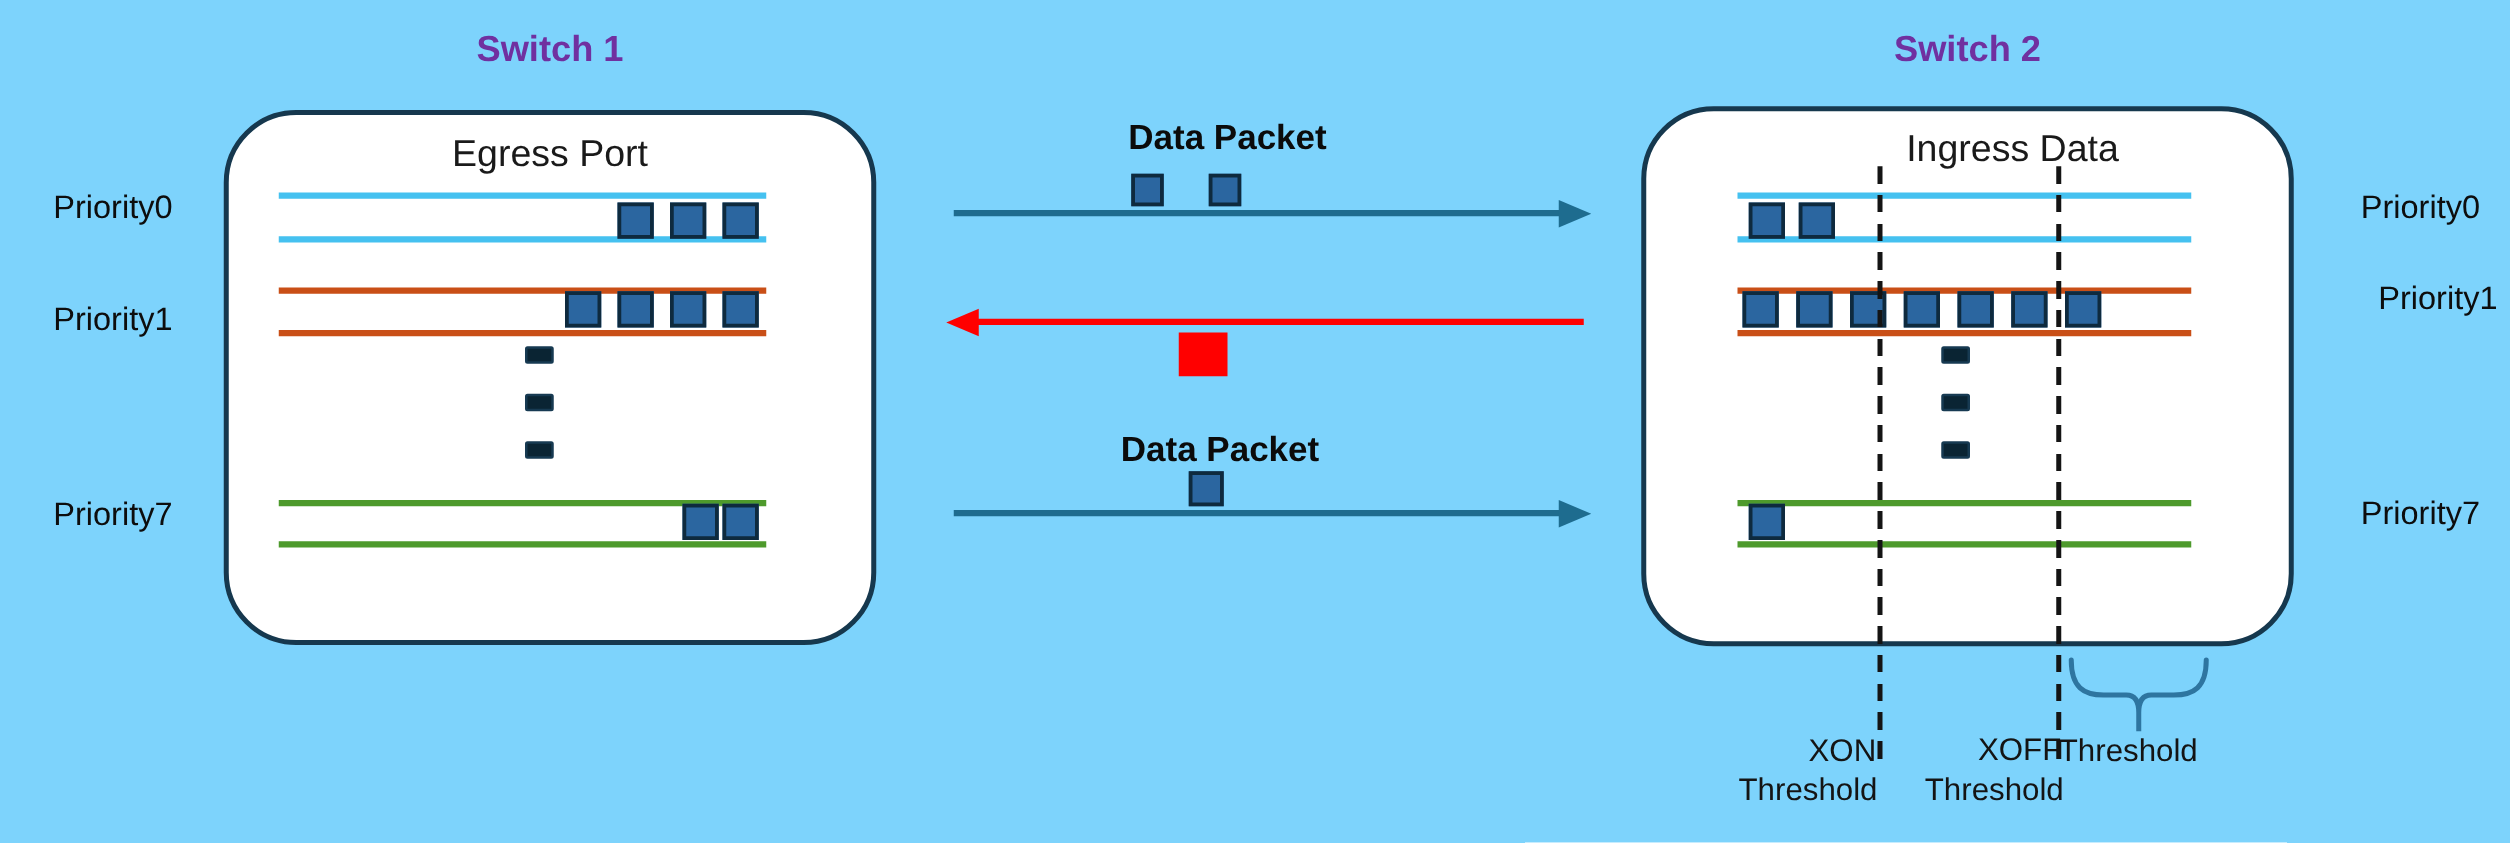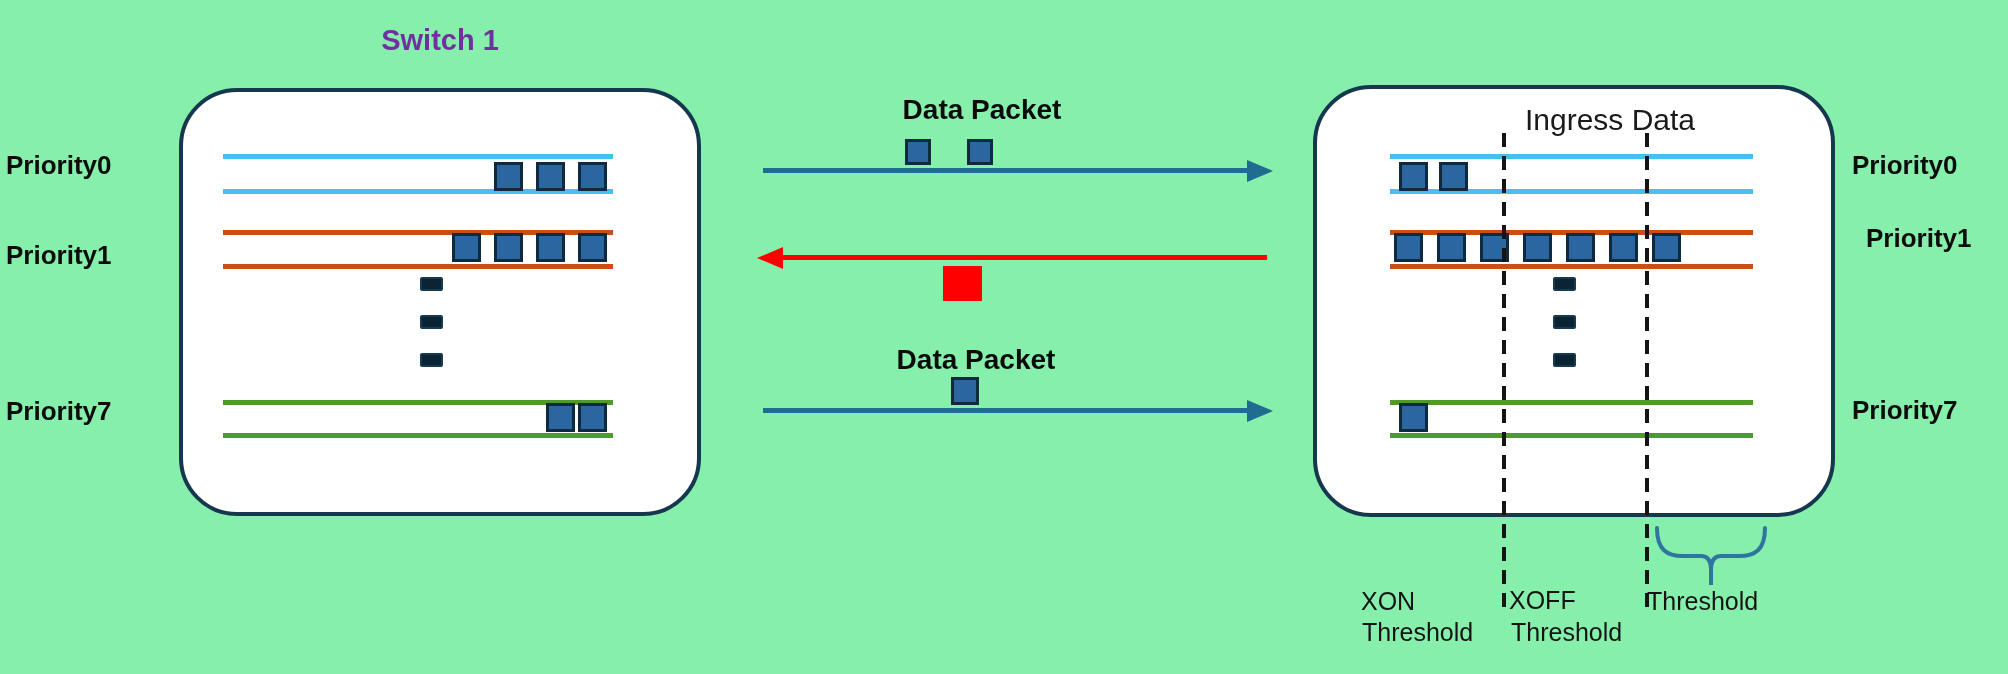--- a/index.html
+++ b/index.html
@@ -1,17 +1,17 @@
 <!DOCTYPE html>
 <html style="--c-border: #16384E; --c-pkfill: #2B66A0; --c-pkborder: #0E2A3E; --c-arrow: #1E6C8F; --c-red: #FF0000; --c-title: #7030A0; --c-brace: #2E75A0;"><head>
 <meta charset="utf-8">
 <style>
   html,body{margin:0;padding:0;background:#ffffff;}
   #canvas{
-    position:relative;width:2008px;height:674px;background:#86efac;overflow:hidden;
+    position:relative;width:2008px;height:674px;background:#7dd3fc;overflow:hidden;
     font-family:"Liberation Sans", sans-serif;color:#111;
   }
   .abs{position:absolute;}
   .switch-box{
     position:absolute;width:522px;height:428px;border:4px solid var(--c-border);
     border-radius:58px;background:#fff;box-sizing:border-box;
   }
   #sw1-box{left:179px;top:88px;}
   #sw2-box{left:1313px;top:85px;height:432px;}
   .switch-title{
@@ -20,21 +20,21 @@
   }
   #sw1-title{left:280px;}
   #sw2-title{left:1414px;}
   .port-label{
     position:absolute;width:300px;text-align:center;font-size:30px;font-weight:400;
     color:#1a1a1a;top:105px;
   }
   #sw1-port{left:290px;top:107px;}
   #sw2-port{left:1460px;top:103px;}
   .prio{
-    position:absolute;width:132px;font-size:26px;color:#0d0d0d;text-align:left;height:30px;line-height:30px;font-weight:bold;
+    position:absolute;width:132px;font-size:26px;color:#0d0d0d;text-align:right;height:30px;line-height:30px;
   }
   .qline{position:absolute;height:5px;}
   .packet{
     position:absolute;width:29px;height:29px;box-sizing:border-box;
     background:var(--c-pkfill);border:3px solid var(--c-pkborder);
   }
   .dot{
     position:absolute;width:23px;height:14px;box-sizing:border-box;border-radius:2px;
     background:#0A2433;border:2px solid #173A52;
   }
@@ -62,38 +62,40 @@
   #lbl-pause{left:856px;top:223px;width:400px;font-size:29px;}
   #lbl-data-bottom{left:826px;top:344px;width:300px;font-size:28px;}
   .mid-square{
     position:absolute;width:26px;height:26px;box-sizing:border-box;
     background:var(--c-pkfill);border:3px solid var(--c-pkborder);
   }
   #msq1{left:905px;top:139px;}
   #msq2{left:967px;top:139px;}
   #msq3{left:951px;top:377px;width:28px;height:28px;}
   #red-square{position:absolute;left:943px;top:266px;width:39px;height:35px;background:var(--c-red);}
-  .thr-label{position:absolute;font-size:25px;color:#141414;text-align:left;height:27px;line-height:27px;}
+  .thr-label{position:absolute;font-size:25px;color:#141414;text-align:right;height:27px;line-height:27px;}
   #lbl-xon{left:1361px;top:588px;width:140px;}
   #lbl-xon-2{left:1362px;top:619px;width:140px;}
   #lbl-xoff{left:1509px;top:587px;width:140px;}
   #lbl-xoff-2{left:1511px;top:619px;width:140px;}
   #lbl-headroom{left:1647px;top:588px;width:150px;text-align:left;}
   #brace{position:absolute;left:1653px;top:524px;}
 </style>
 </head>
 <body>
 
 <div id="canvas">
 
   <div class="switch-title" id="sw1-title">Switch 1</div>
+  <div class="switch-title" id="sw2-title">Switch 2</div>
 
   <div class="switch-box" id="sw1-box"></div>
   <div class="switch-box" id="sw2-box"></div>
 
+  <div class="port-label" id="sw1-port">Egress Port</div>
   <div class="port-label" id="sw2-port">Ingress Data</div>
 
   <div class="prio" style="left:6px;top:150px;">Priority0</div>
   <div class="prio" style="left:6px;top:240px;">Priority1</div>
   <div class="prio" style="left:6px;top:396px;">Priority7</div>
 
   <div class="prio" style="left:1852px;top:150px;">Priority0</div>
   <div class="prio" style="left:1866px;top:223px;">Priority1</div>
   <div class="prio" style="left:1852px;top:395px;">Priority7</div>
 

